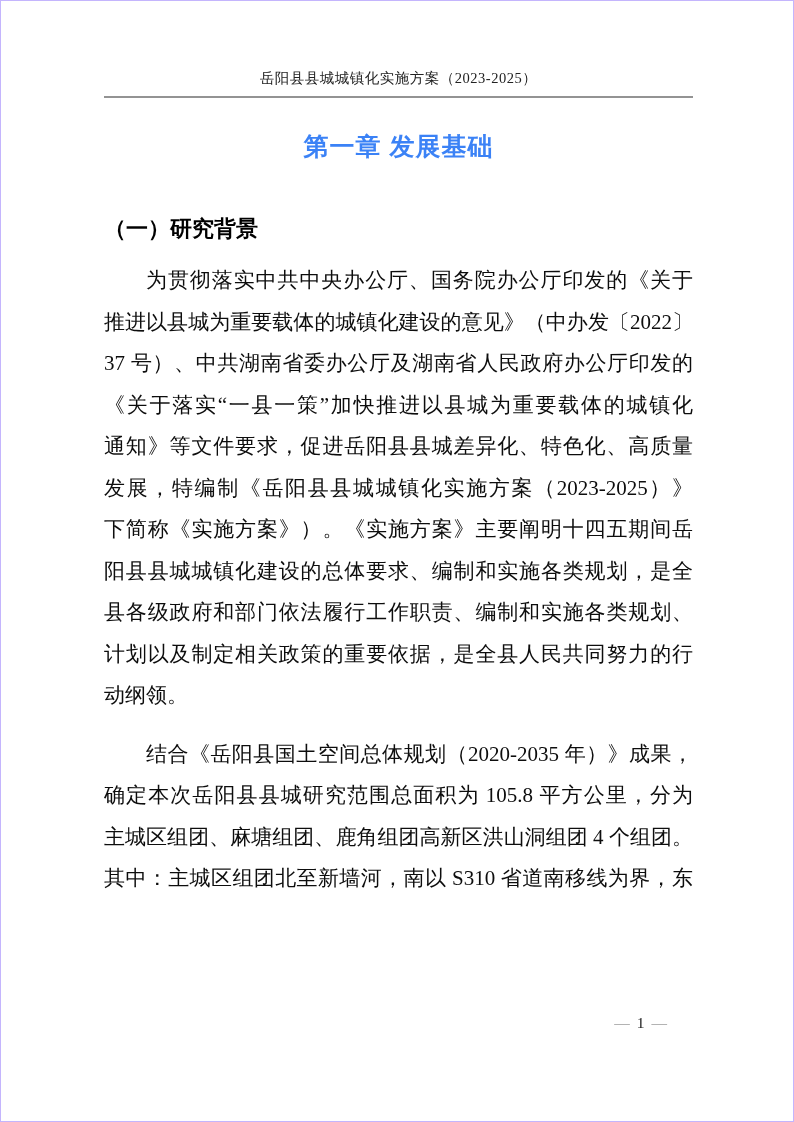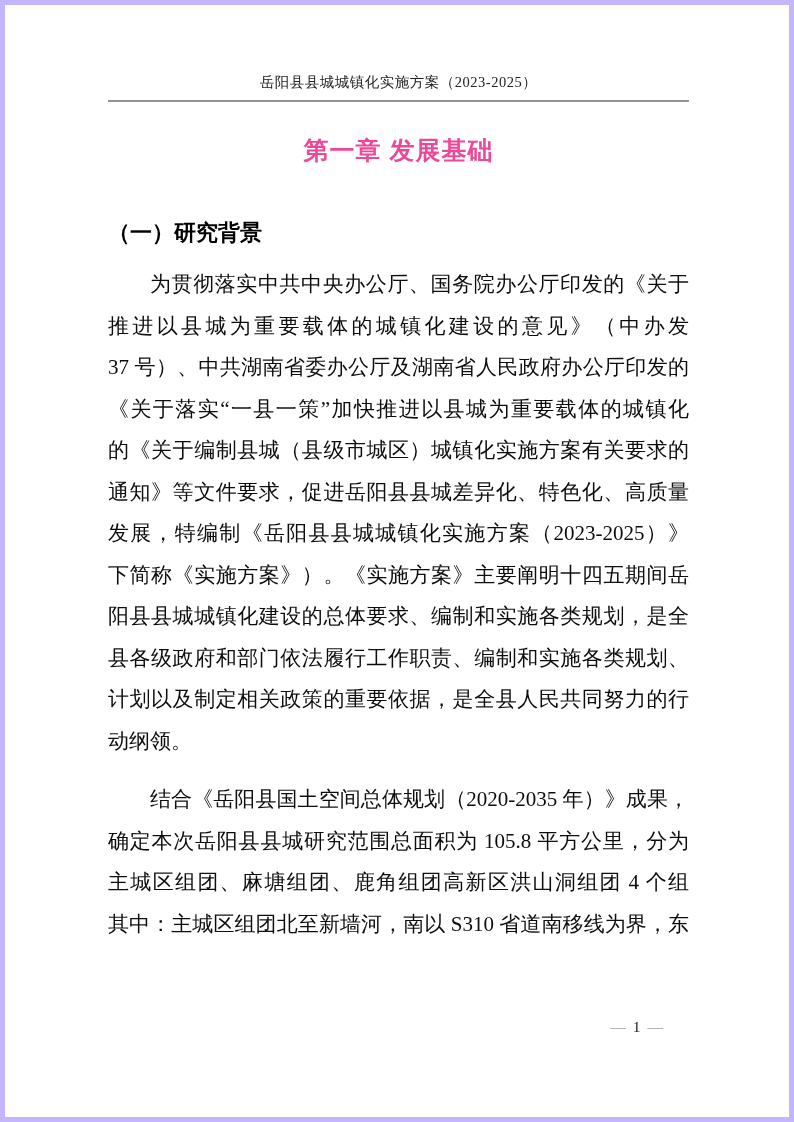--- a/index.html
+++ b/index.html
@@ -7,21 +7,21 @@
     width: 794px; height: 1122px;
     background: #ffffff;
     font-family: "Liberation Serif", serif;
     color: #111111;
     position: relative;
     overflow: hidden;
   }
   .page {
     position: absolute; inset: 0;
     box-sizing: border-box;
-    border: 5px solid #c4b5fd;
+    border: 1px solid #c4b5fd;
     background: #ffffff;
   }
   .content {
     padding: 67px 100px 0 103px; 
   }
   .header-title {
     font-size: 14.5px;
     line-height: 20px;
     text-align: center;
     color: #222222;
@@ -33,21 +33,21 @@
     margin-top: 8px;
   }
   .chapter-title {
     margin-top: 33px;
     margin-bottom: 54px;
     text-align: center;
     font-family: "Liberation Sans", sans-serif;
     font-weight: 700;
     font-size: 25px;
     line-height: 30px;
-    color: #ec4899;
+    color: #3b82f6;
     letter-spacing: 1px;
   }
   .section-heading {
     margin-top: 19px;
     font-weight: 700;
     font-size: 22px;
     line-height: 28px;
     color: #000000;
   }
   .bpara { margin: 17px 0 0 0; }
@@ -84,21 +84,20 @@
     <div class="chapter-title">第一章 发展基础</div>
 
     <div id="sections">
         <section>
           <div class="section-heading">（一）研究背景</div>
           <div class="bpara">
             <div class="bline indent fill">为贯彻落实中共中央办公厅、国务院办公厅印发的《关于</div>
             <div class="bline fill">推进以县城为重要载体的城镇化建设的意见》（中办发〔2022〕</div>
             <div class="bline fill">37 号）、中共湖南省委办公厅及湖南省人民政府办公厅印发的</div>
             <div class="bline fill">《关于落实“一县一策”加快推进以县城为重要载体的城镇化</div>
-            <div class="bline fill">的《关于编制县城（县级市城区）城镇化实施方案有关要求的</div>
             <div class="bline fill">通知》等文件要求，促进岳阳县县城差异化、特色化、高质量</div>
             <div class="bline fill">发展，特编制《岳阳县县城城镇化实施方案（2023-2025）》（以</div>
             <div class="bline fill">下简称《实施方案》）。《实施方案》主要阐明十四五期间岳</div>
             <div class="bline fill">阳县县城城镇化建设的总体要求、编制和实施各类规划，是全</div>
             <div class="bline fill">县各级政府和部门依法履行工作职责、编制和实施各类规划、</div>
             <div class="bline fill">计划以及制定相关政策的重要依据，是全县人民共同努力的行</div>
             <div class="bline">动纲领。</div>
           </div>
         </section>
         <section>

